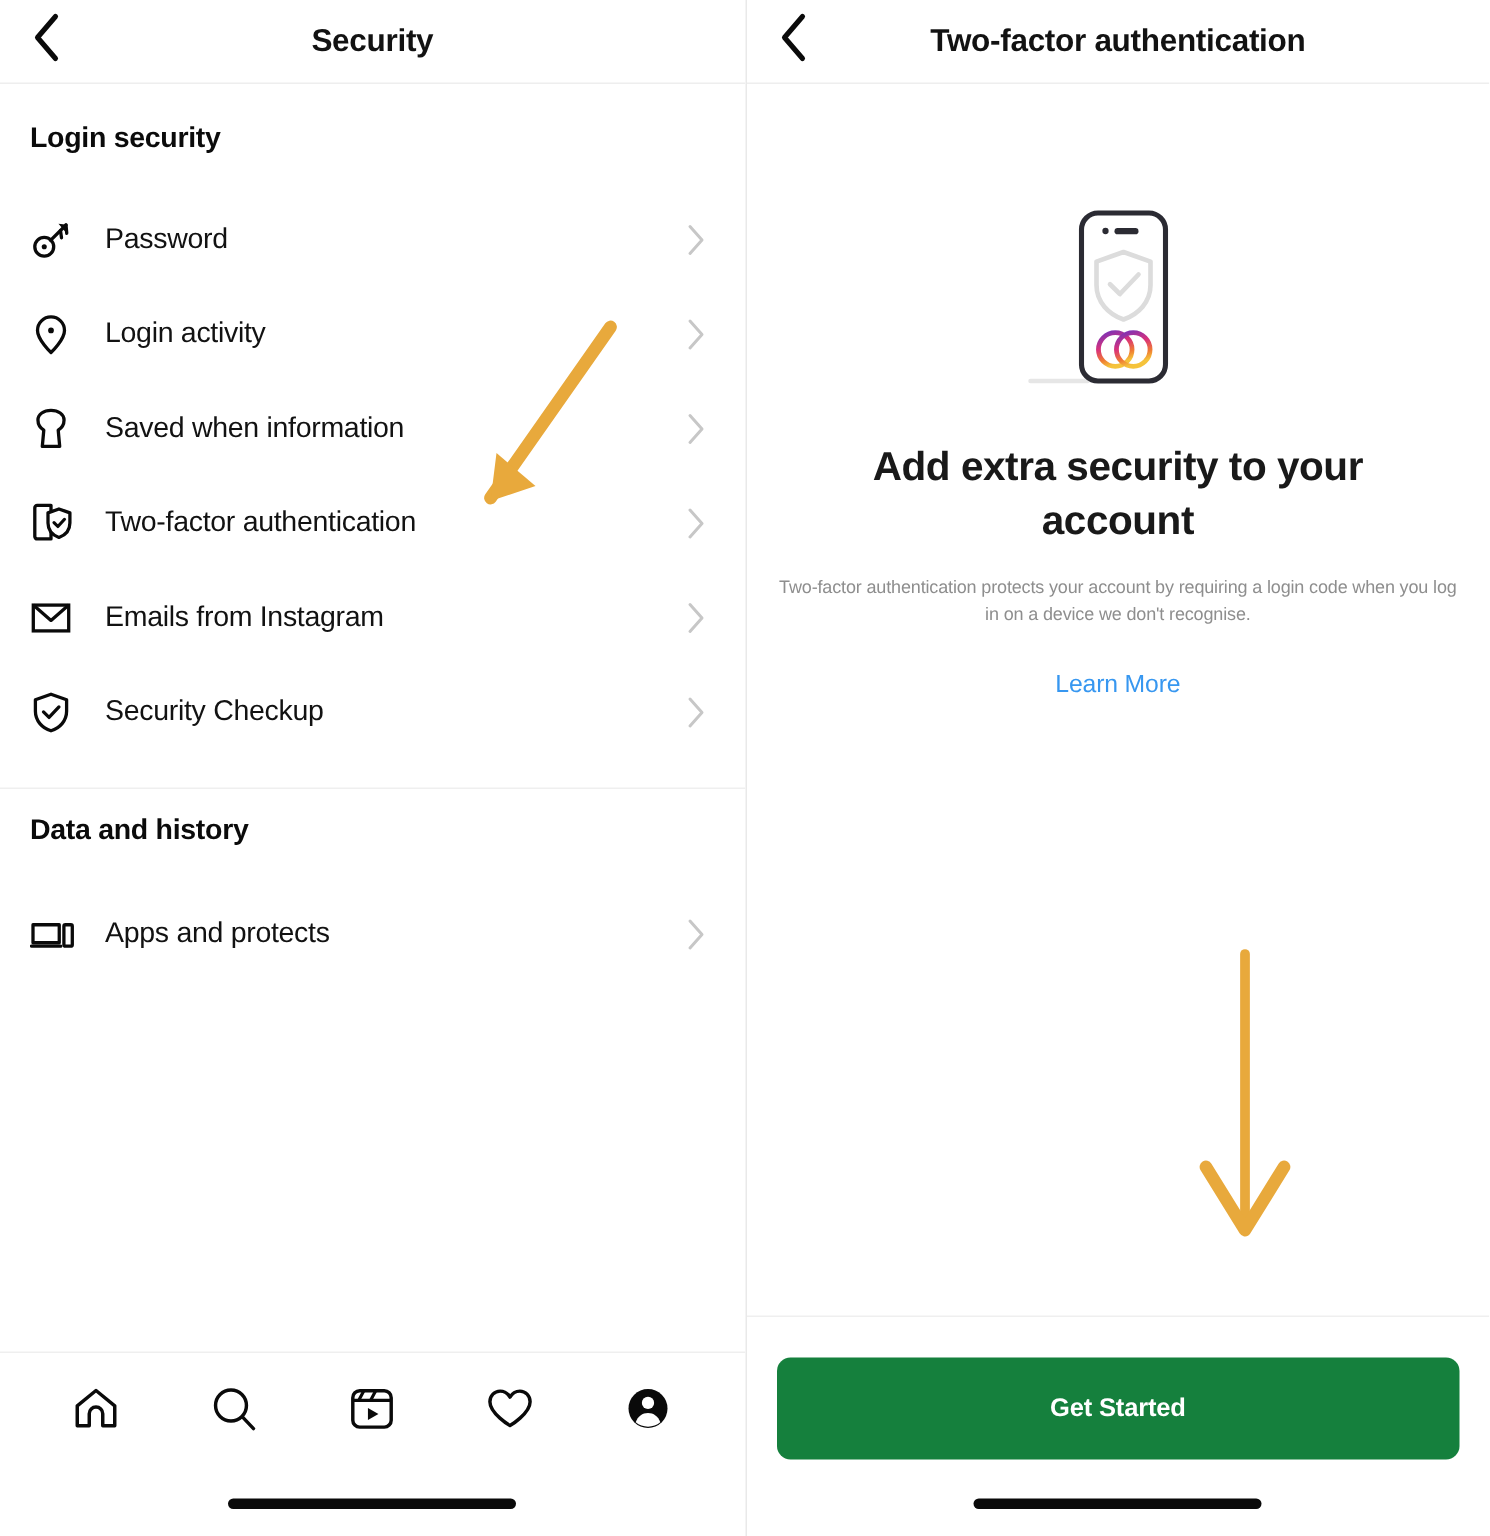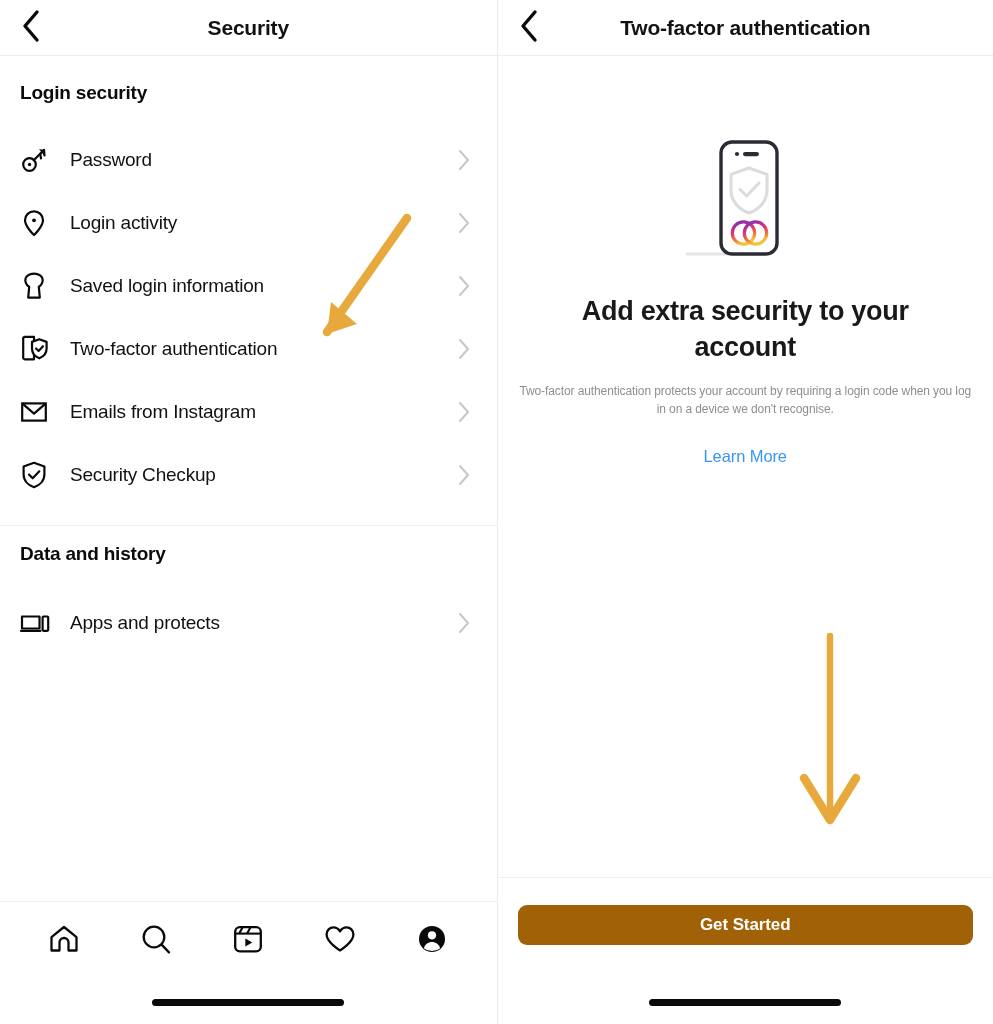--- a/index.html
+++ b/index.html
@@ -186,24 +186,24 @@
     height: 147px;
     border-top: 1px solid #efefef;
     box-sizing: border-box;
     background: #fff;
   }
   .cta-button {
     position: absolute;
     top: 27px;
     left: 20px;
     right: 20px;
-    height: 40px;
+    height: 68px;
     border: none;
     border-radius: 9px;
-    background: #a16207;
+    background: #15803d;
     color: #ffffff;
     font-size: 17px;
     font-weight: bold;
     font-family: "Liberation Sans", sans-serif;
     cursor: pointer;
     letter-spacing: -0.1px;
   }
 
   
   .annotation {
@@ -267,21 +267,21 @@
           </svg>
       </span>
     </div>
 
     <div class="list-row">
       <span class="row-icon">
         <svg width="28" height="28" viewBox="0 0 28 28" fill="none">
           <path d="M9.2 14.8 C6.8 13.3 5.3 10.8 5.3 8 C5.3 4.1 9.2 1.6 14 1.6 C18.8 1.6 22.7 4.1 22.7 8 C22.7 10.8 21.2 13.3 18.8 14.8 L19.8 25.6 L8.2 25.6 Z" stroke="#0a0a0a" stroke-width="2.2" stroke-linejoin="round"></path>
         </svg>
       </span>
-      <span class="row-label">Saved login information</span>
+      <span class="row-label">Saved when information</span>
       <span class="row-chevron">
         <svg width="13" height="22" viewBox="0 0 13 22" fill="none">
             <path d="M2 2 L10 11 L2 20" stroke="#c7c7c7" stroke-width="2" stroke-linecap="round" stroke-linejoin="round"></path>
           </svg>
       </span>
     </div>
 
     <div class="list-row">
       <span class="row-icon">
         <svg width="30" height="28" viewBox="0 0 30 28" fill="none">

